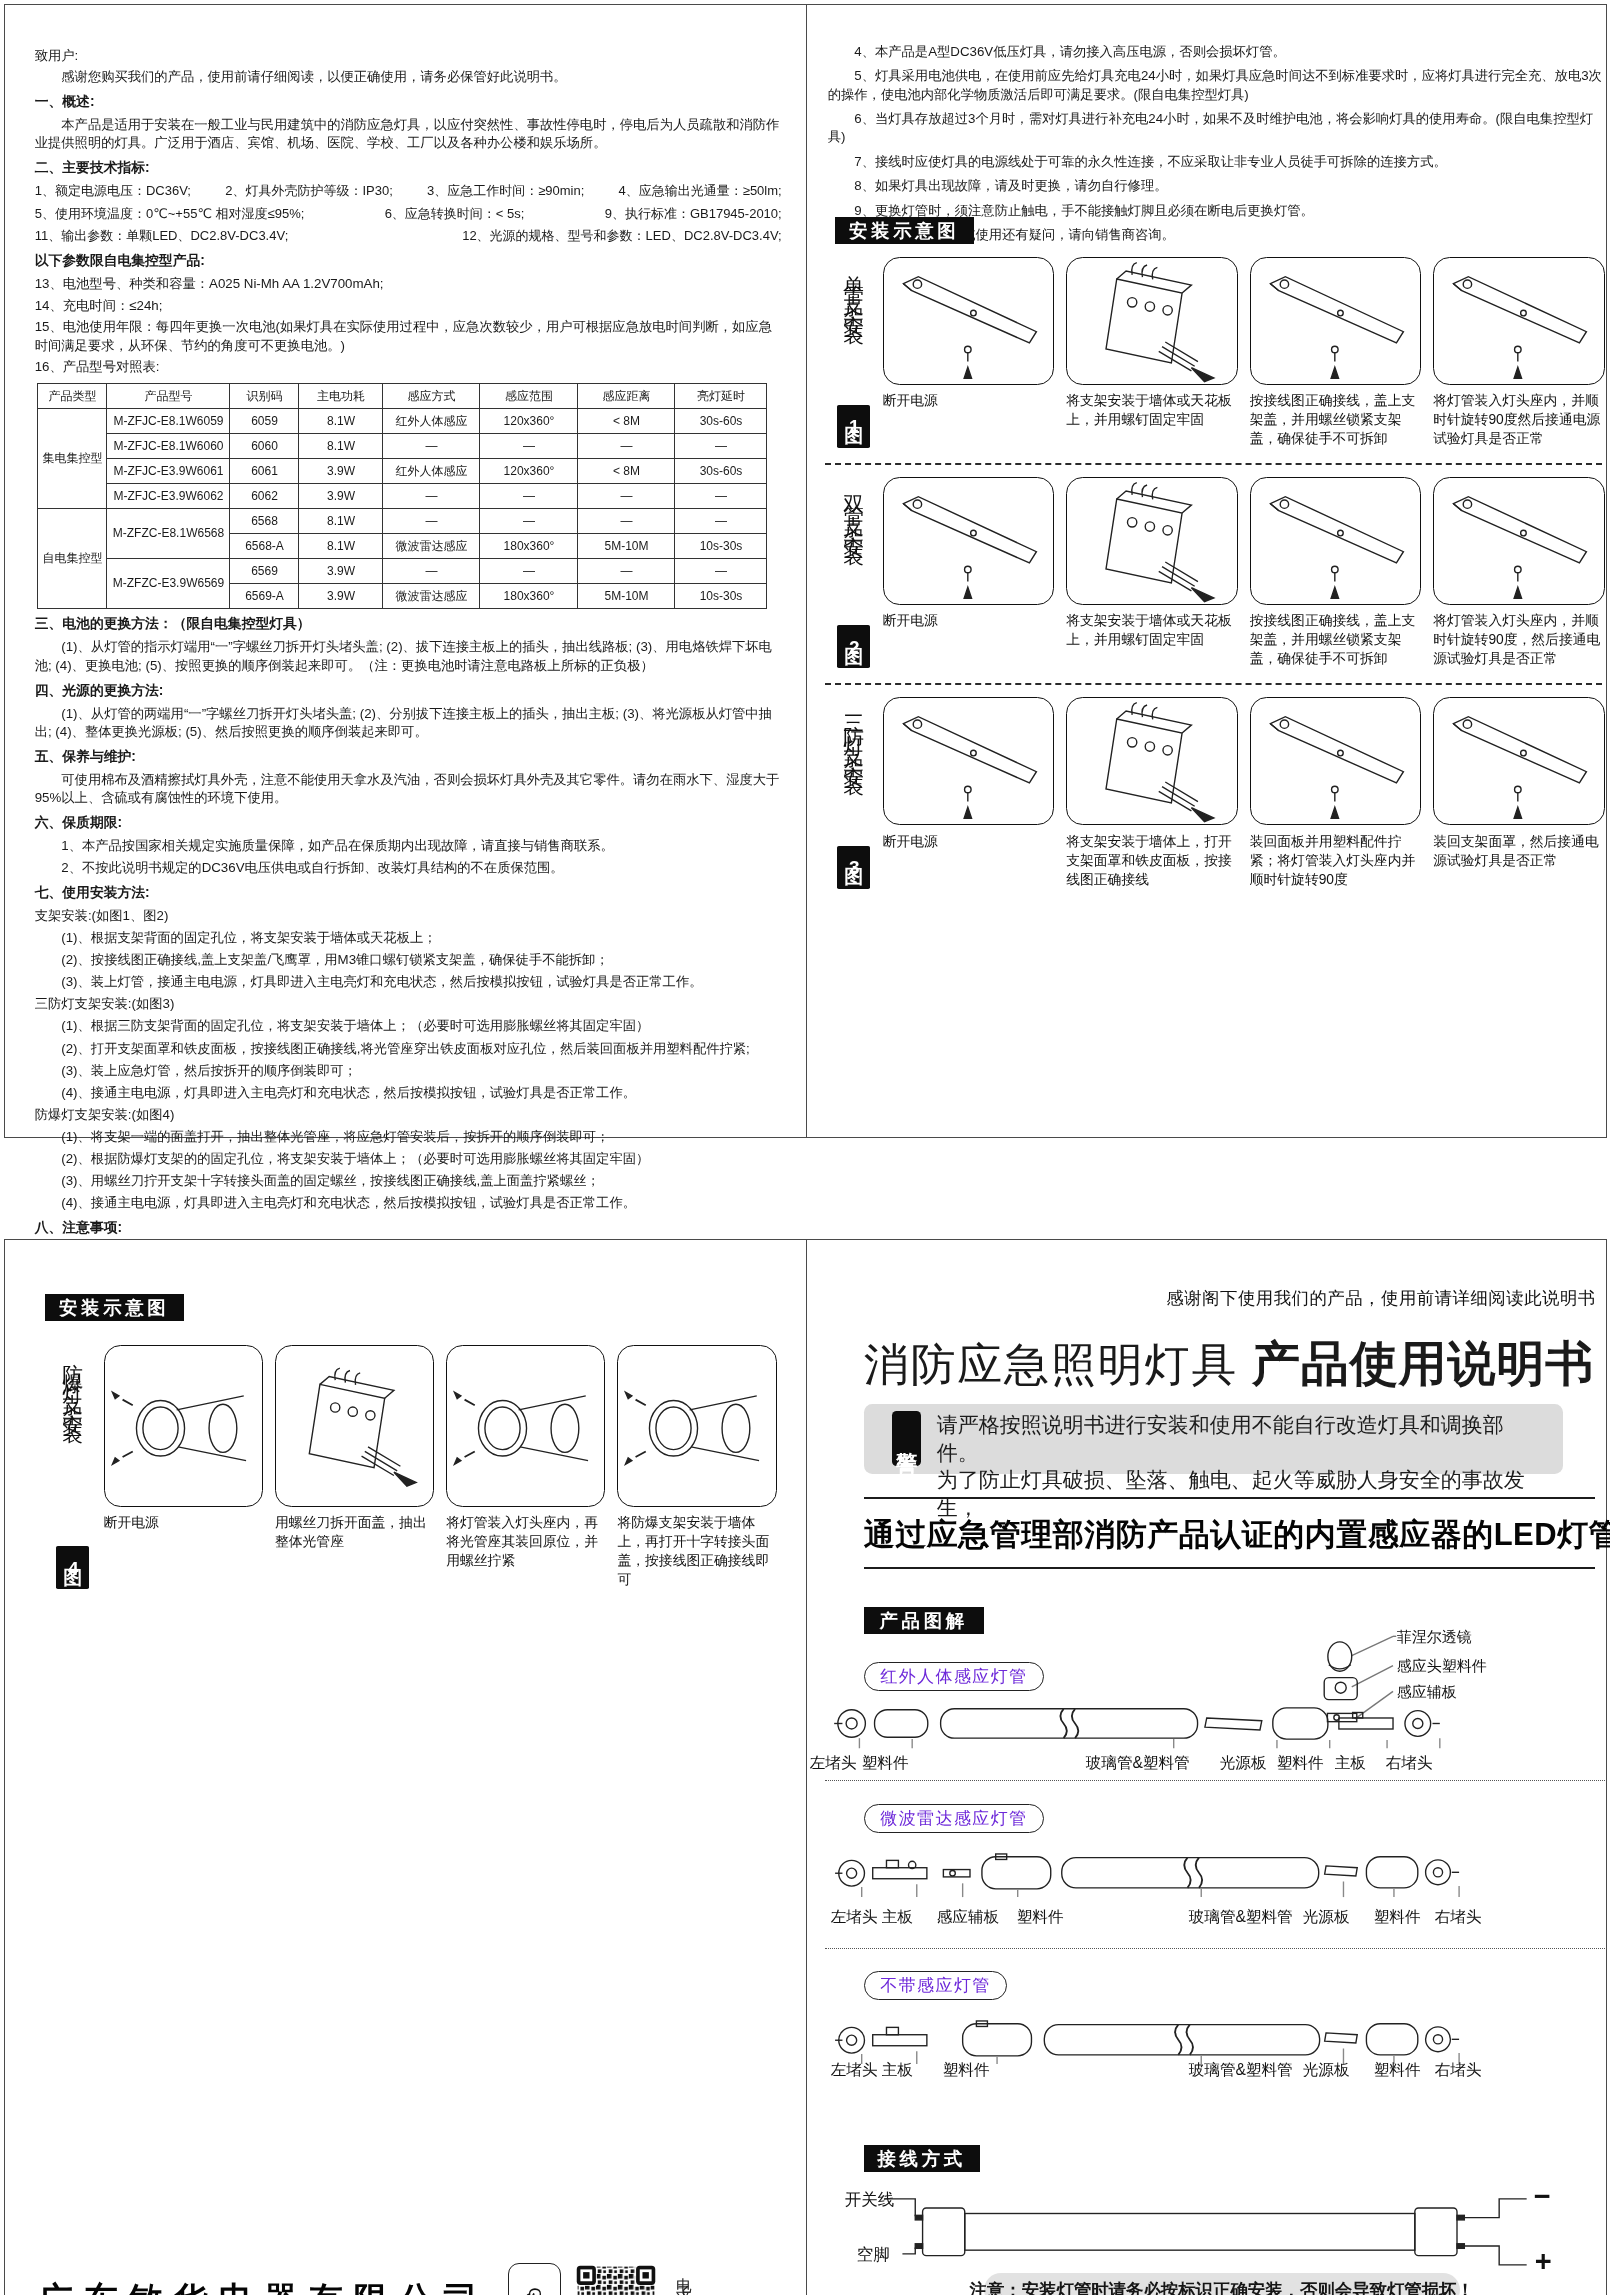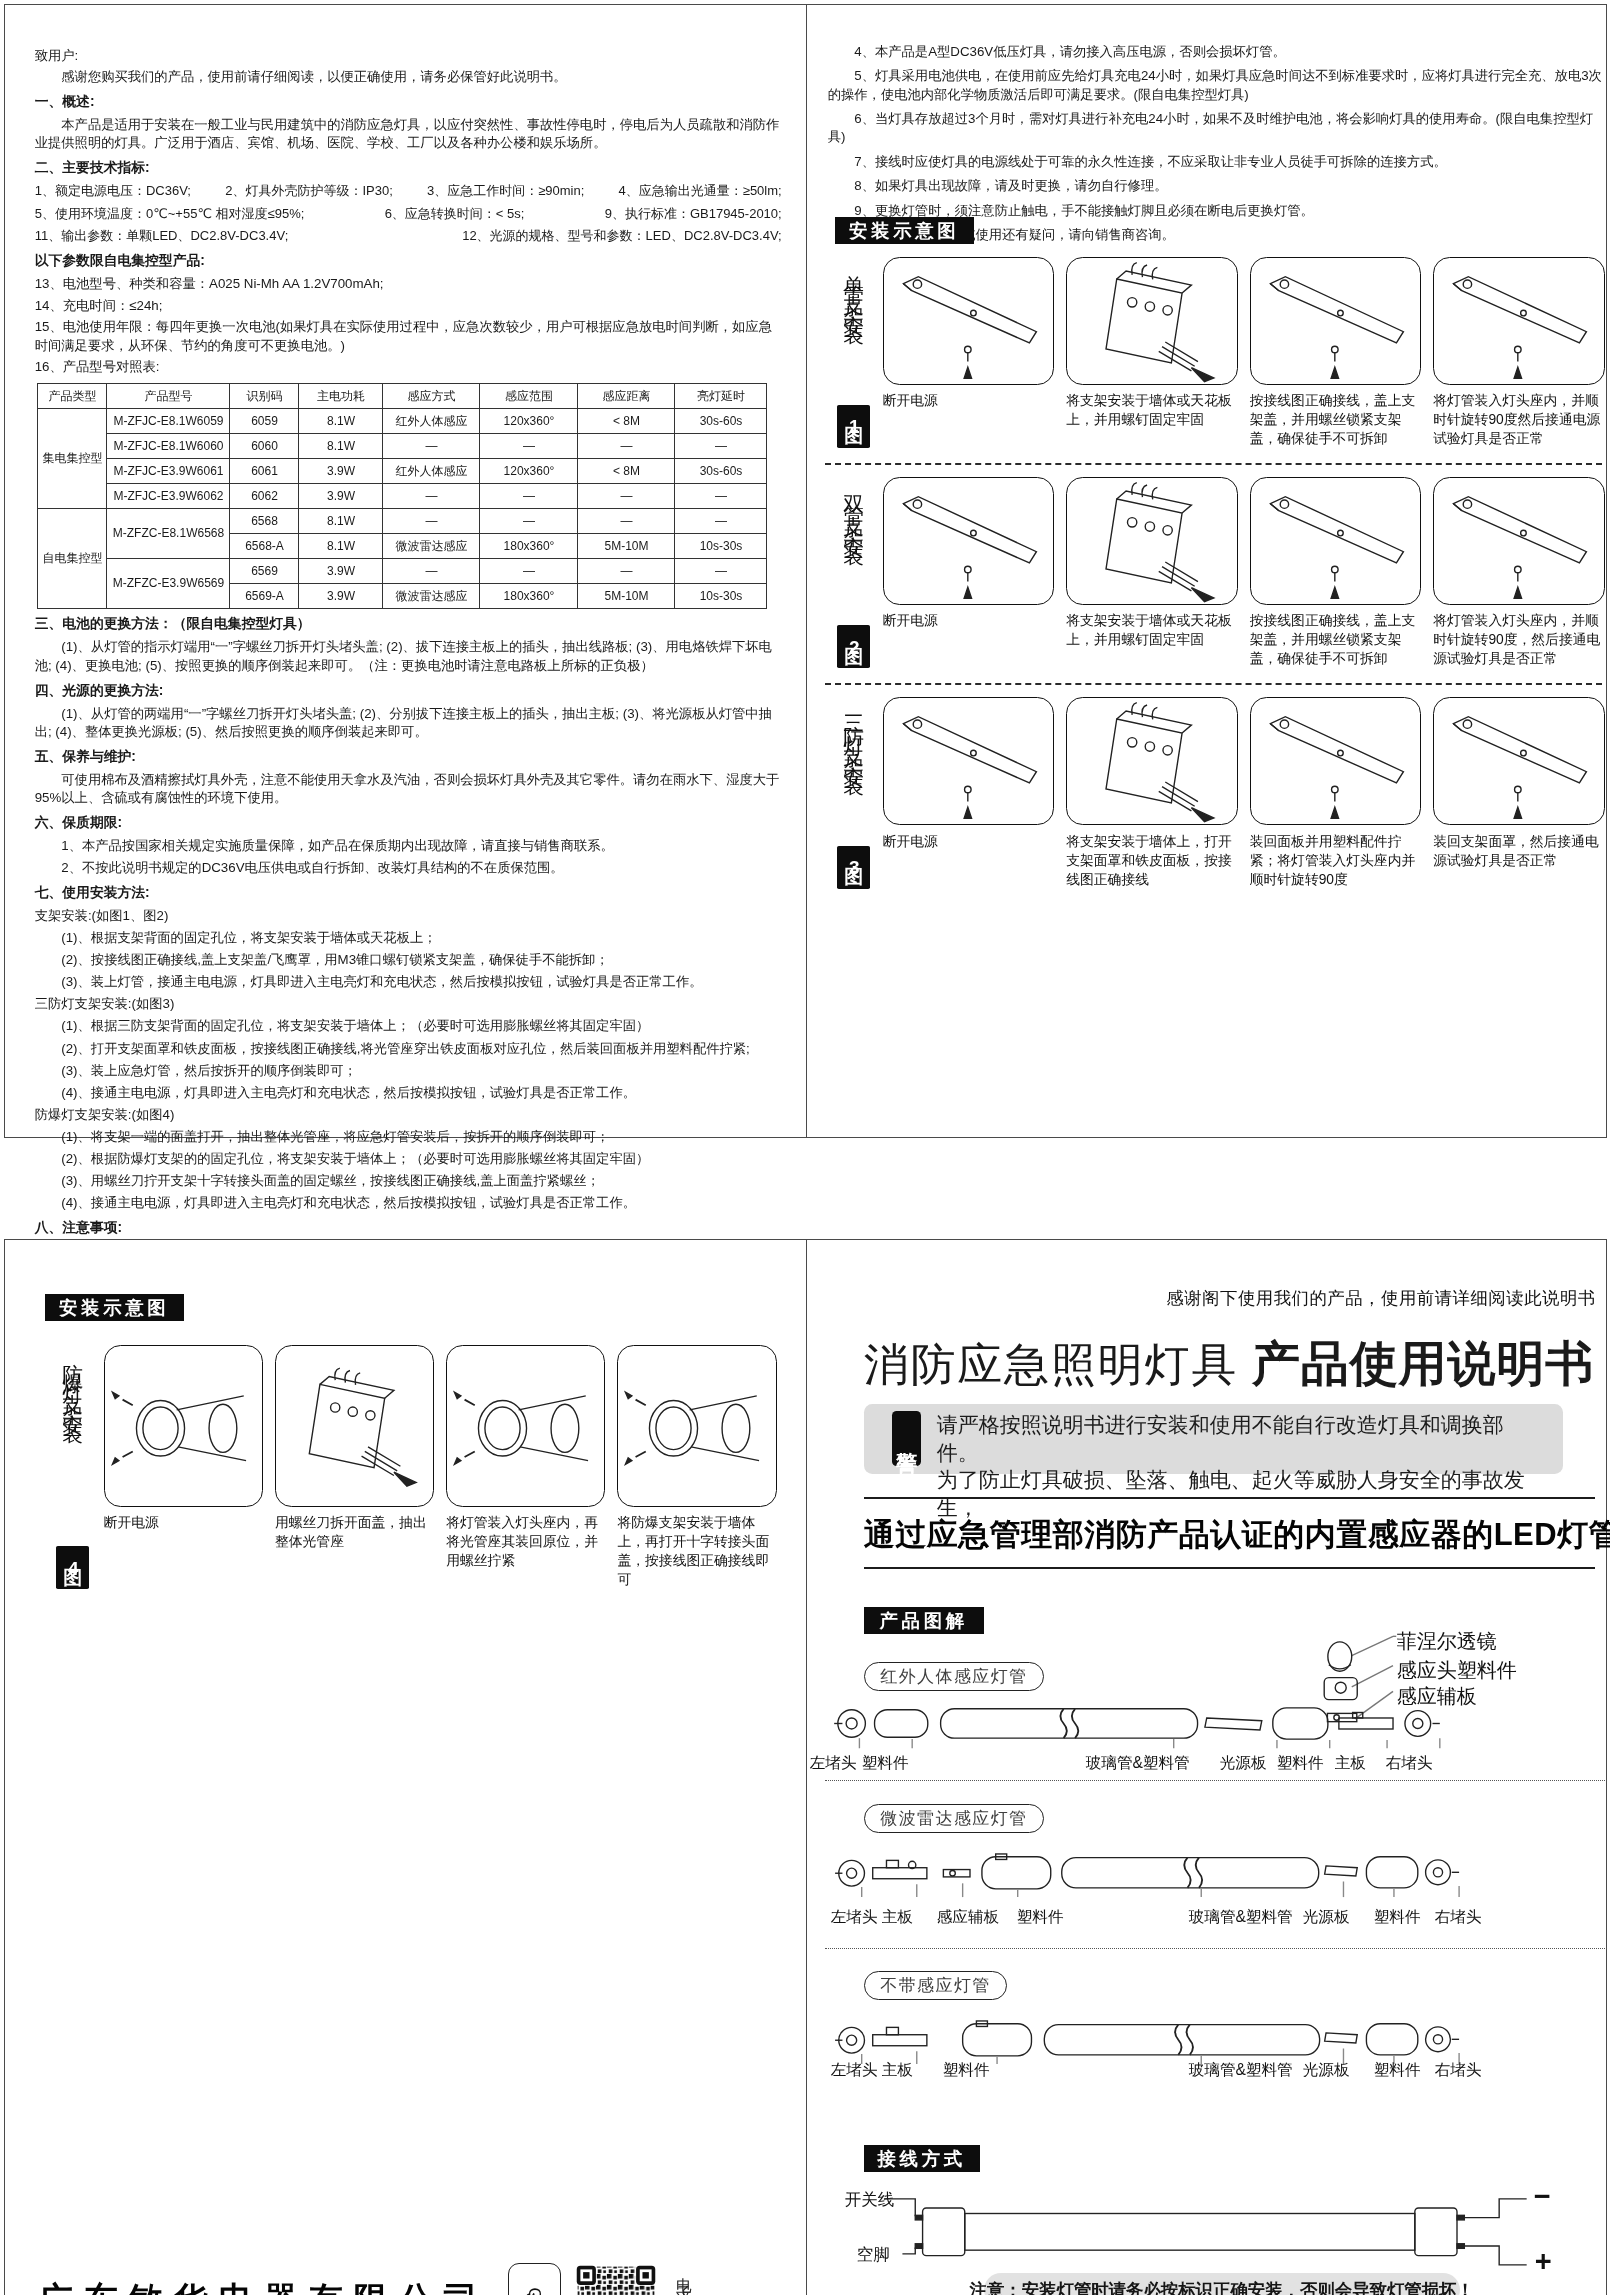--- a/index.html
+++ b/index.html
@@ -65,28 +65,28 @@
   .covertitle .bold{font-size:48px;font-weight:900;letter-spacing:0.9px;}
   .warnbox{position:absolute;left:859px;top:164px;width:699px;height:70px;background:#dcdcdc;border-radius:8.3px;}
   .warnbadge{position:absolute;left:28.5px;top:7.3px;width:29px;height:55px;background:#0d0d0d;border-radius:4.6px;
              color:#fff;display:flex;align-items:center;justify-content:center;}
   .warnbadge span{writing-mode:vertical-rl;text-orientation:upright;font-size:21px;font-weight:700;letter-spacing:3.7px;}
   .warntext{position:absolute;left:73px;top:7.3px;right:18.4px;font-size:21px;line-height:27.5px;color:#1c1c1c;}
   .hr{position:absolute;left:859px;width:731px;height:2.3px;background:#1c1c1c;}
   .slogan{position:absolute;left:859px;top:274px;width:731px;text-align:center;font-size:31px;font-weight:900;
           letter-spacing:0.5px;white-space:nowrap;color:#050505;}
   .pill{position:absolute;border:1.4px solid #222;border-radius:15.6px;height:27px;display:flex;align-items:center;
-        justify-content:center;font-size:17px;letter-spacing:1.4px;padding:0 15.6px;color:#404040;}
+        justify-content:center;font-size:17px;letter-spacing:1.4px;padding:0 15.6px;color:#6d28d9;}
   .dotted{position:absolute;left:820px;width:780px;border-top:1.8px dotted #555;}
   .diagram{position:absolute;left:820px;width:780px;}
   .diagram svg{width:100%;height:100%;}
   .plabels{position:absolute;left:780px;width:780px;height:21px;}
   .plabels span{position:absolute;top:0;white-space:nowrap;font-size:15.6px;color:#111;}
   .callouts{position:absolute;left:1392px;top:388px;width:202px;}
-  .callouts span{position:absolute;left:0;white-space:nowrap;font-size:20px;color:#111;}
+  .callouts span{position:absolute;left:0;white-space:nowrap;font-size:15px;color:#111;}
   .callouts span:nth-of-type(1){top:0px;}
   .callouts span:nth-of-type(2){top:29px;}
   .callouts span:nth-of-type(3){top:55px;}
   .g1l span:nth-of-type(1){left:25px;}  .g1l span:nth-of-type(2){left:77px;}
   .g1l span:nth-of-type(3){left:301px;} .g1l span:nth-of-type(4){left:435px;}
   .g1l span:nth-of-type(5){left:492px;}.g1l span:nth-of-type(6){left:550px;}
   .g1l span:nth-of-type(7){left:601px;}
   .g2l span:nth-of-type(1){left:46px;} .g2l span:nth-of-type(2){left:97px;}
   .g2l span:nth-of-type(3){left:152px;} .g2l span:nth-of-type(4){left:232px;}
   .g2l span:nth-of-type(5){left:404px;} .g2l span:nth-of-type(6){left:518px;}

